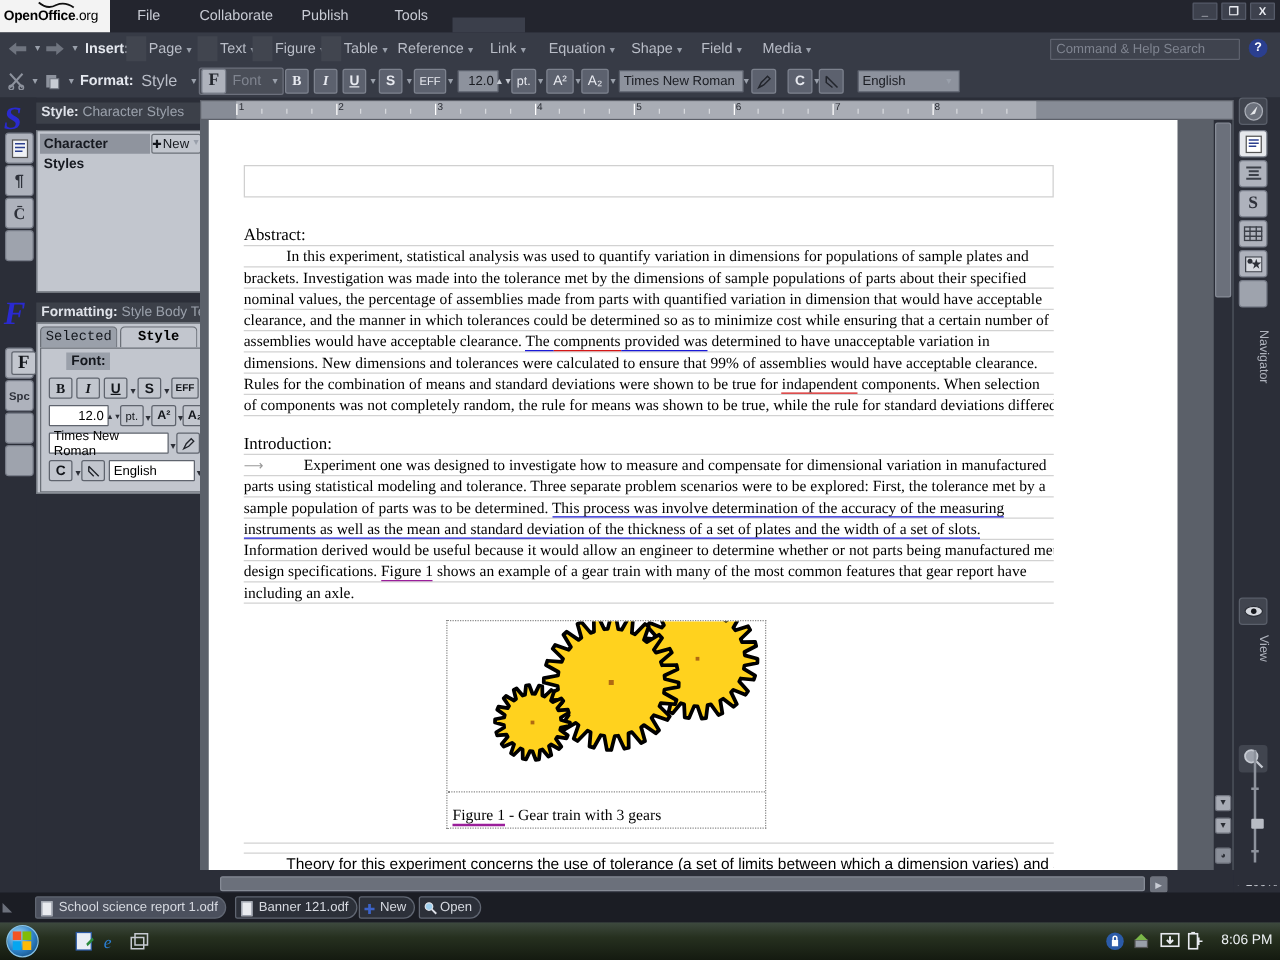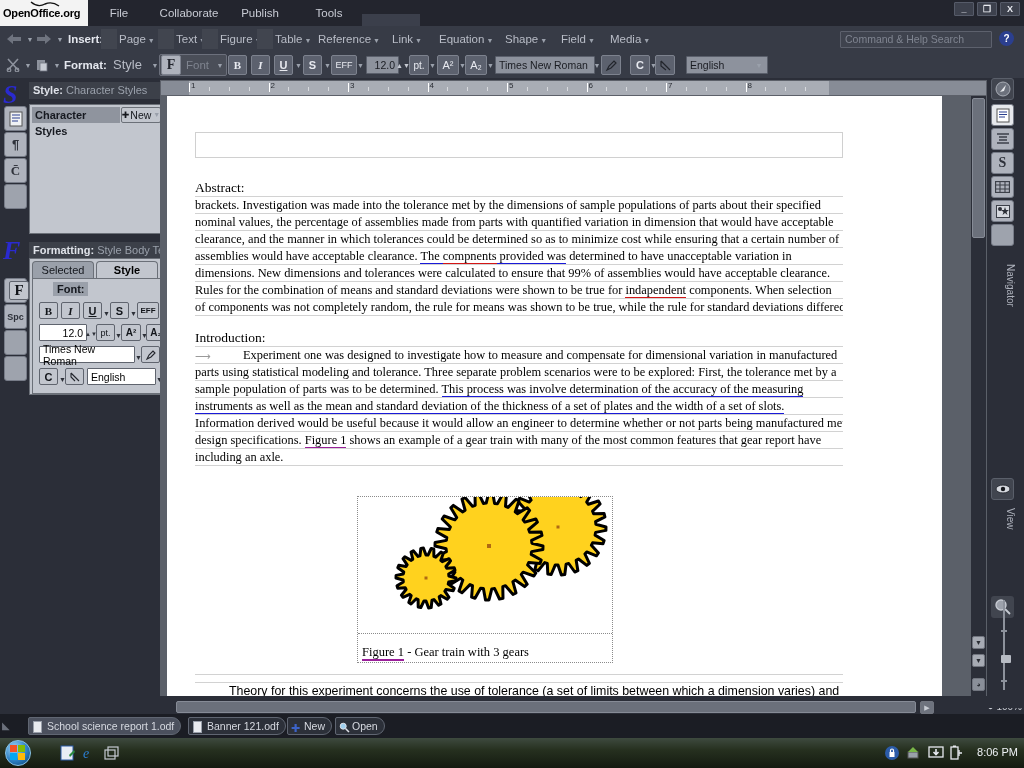--- a/index.html
+++ b/index.html
@@ -15,21 +15,21 @@
   #titlebar{
     position:absolute; left:0; top:0; width:1024px; height:26px;
     background:#23252e;
   }
   .oo-logo{
     position:absolute; left:0; top:0; width:88px; height:26px;
     background:#f3f3f3; color:#000;
     font-size:11px; font-weight:bold; line-height:26px;
     padding-left:3px; letter-spacing:-0.2px;
   }
-  .oo-logo .org{ font-weight:bold; }
+  .oo-logo .org{ font-weight:normal; }
   .logo-swoosh{
     position:absolute; left:30px; top:1px; width:30px; height:8px;
     overflow:hidden;
   }
   .logo-swoosh svg{ display:block; }
   .tmenu{
     position:absolute; top:0; height:26px; line-height:26px;
     color:#c8cbd4; font-size:11.5px; text-align:center;
     cursor:default;
   }
@@ -533,21 +533,21 @@
       <span>New</span>
       <span class="caret">▼</span>
   </div>
 </div>
 
 <div class="panel-title" style="left:29px;top:242px;width:160px;">
   <span>Formatting:</span>
   <span class="dim">Style Body Text</span>
 </div>
 <div class="panel" id="fmtpanel">
-  <div class="fp-tabs" style="width:132px;height:18px;">
+  <div class="fp-tabs" style="width:132px;height:18px;font-family:Liberation Mono, monospace;">
     <div class="fp-tab off">Selected</div>
     <div class="fp-tab on">Style</div>
   </div>
   <div class="fp-body">
     <div class="mini" style="left:-24px;top:2px;width:20px;height:19px;font-family:'Liberation Serif',serif;font-size:15px;">F</div>
     <div class="fp-fontlbl">Font:</div>
 
     <div class="mini" style="left:6px;top:23px;width:19px;font-family:'Liberation Serif',serif;">B</div>
     <div class="mini" style="left:28px;top:23px;width:19px;font-style:italic;font-family:'Liberation Serif',serif;">I</div>
     <div class="mini" style="left:50px;top:23px;width:19px;text-decoration:underline;">U</div>
@@ -643,20 +643,21 @@
     </div>
 </div>
 
 <div id="docarea">
   <div id="page">
     <div class="blankbox" style="left:28px;top:36px;width:648px;height:26px;"></div>
     <div id="textlayer">
       <div style="height:56px;"></div>
       <div class="tline heading">Abstract:</div>
       <div id="abstract-body">
+          <div class="tline"><span class="indent"></span><span>In this experiment, statistical analysis was used to quantify variation in dimensions for populations of sample plates and</span></div>
           <div class="tline"><span>brackets.  Investigation was made into the tolerance met by the dimensions of sample populations of parts about their specified</span></div>
           <div class="tline"><span>nominal values, the percentage of assemblies made from parts with quantified variation in dimension that would have acceptable</span></div>
           <div class="tline"><span>clearance, and the manner in which tolerances could be determined so as to minimize cost while ensuring that a certain number of</span></div>
           <div class="tline"><span>assemblies would have acceptable clearance.  </span><span class="u-blue">The </span><span class="u-red">compnents</span><span class="u-blue"> provided was</span><span> determined to have unacceptable variation in</span></div>
           <div class="tline"><span>dimensions.  New dimensions and tolerances were calculated to ensure that 99% of assemblies would have acceptable clearance.</span></div>
           <div class="tline"><span>Rules for the combination of means and standard deviations were shown to be true for </span><span class="u-red">indapendent</span><span> components.  When selection</span></div>
           <div class="tline"><span>of components was not completely random, the rule for means was shown to be true, while the rule for standard deviations differed.</span></div>
         </div>
       <div class="tline noline" style="height:14px;"></div>
       <div class="tline heading">Introduction:</div>

